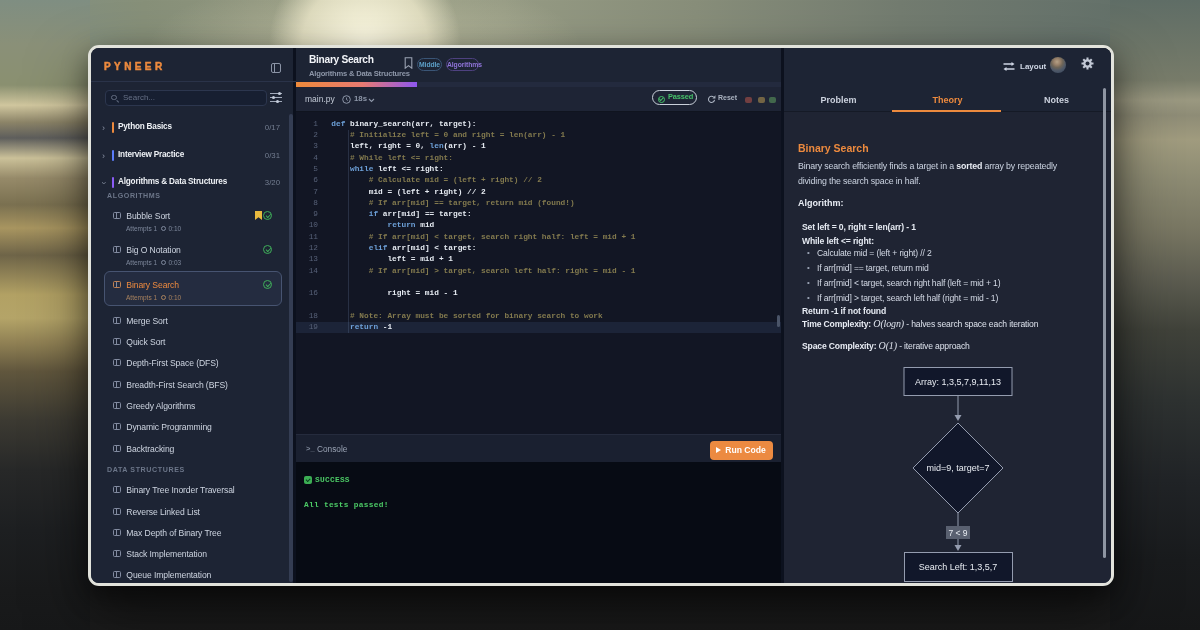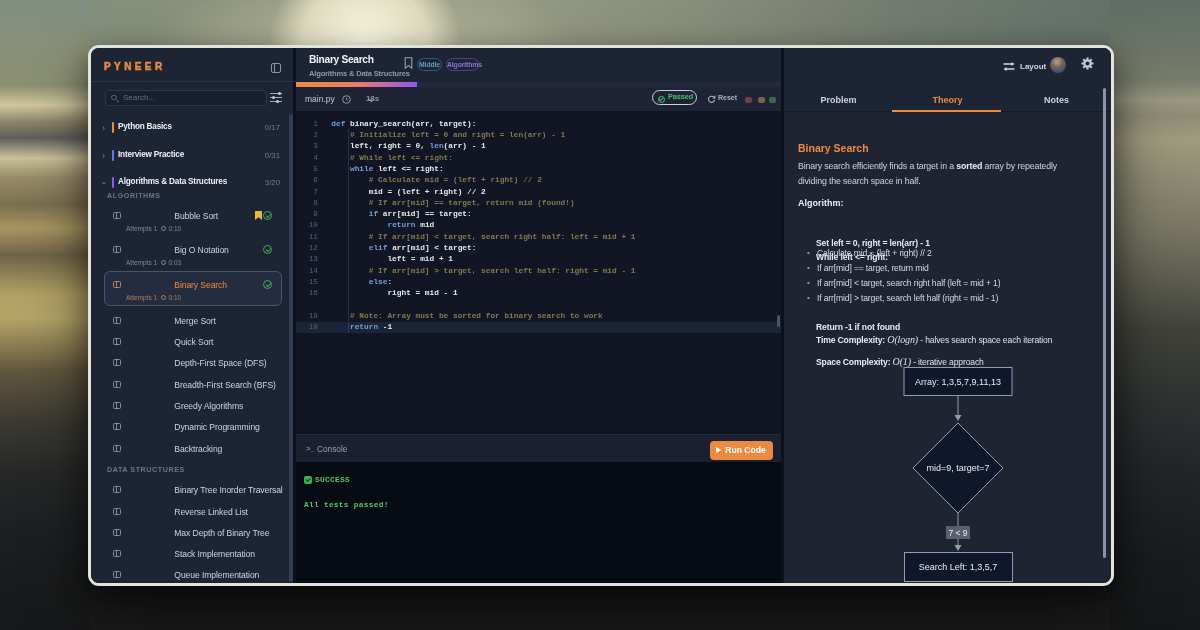--- a/index.html
+++ b/index.html
@@ -38,41 +38,41 @@
 
 .trow { position:absolute; left:0; width:205px; height:20px; }
 .trow .chev { position:absolute; left:11px; top:2.5px; color:#8a93a5; font-size:9px; }
 .trow .bar { position:absolute; left:20.5px; top:2px; width:2.5px; height:11px; border-radius:1px; }
 .trow .tname { position:absolute; left:27px; top:2px; font-size:8.2px; font-weight:bold; color:#eef1f5; letter-spacing:-0.2px; }
 .trow .tcount { position:absolute; right:16px; top:3px; font-size:7.8px; color:#737d90; }
 .slabel { position:absolute; left:16px; font-size:7.1px; font-weight:bold; letter-spacing:0.6px; color:#6c7689; }
 .item { position:absolute; left:21.5px; width:170px; }
 .item .bk { position:absolute; left:0px; top:2px; width:8px; height:7px; border:1px solid #828ba0; border-radius:1.5px; }
 .item .bk::after { content:""; position:absolute; left:2.6px; top:0; width:1px; height:5px; background:#828ba0; }
-.item .nm { position:absolute; left:13.8px; top:1px; font-size:8.6px; color:#cdd4e0; white-space:nowrap; letter-spacing:-0.1px;margin-left:48px; }
+.item .nm { position:absolute; left:13.8px; top:1px; font-size:8.6px; color:#cdd4e0; white-space:nowrap; letter-spacing:-0.1px; }
 .sel-item { position:absolute; left:13px; top:222.5px; width:178px; height:35px; background:#242c40; border:1px solid #475471; border-radius:6px; }
 .att { position:absolute; font-size:6.5px; color:#7e889c; transform:translateY(1px); }
 .att .ring { display:inline-block; width:5px; height:5px; border:1px solid currentColor; border-radius:50%; margin-right:1px; }
 .check { position:absolute; width:9px; height:9px; border:1px solid #3fae5a; border-radius:50%; }
 .check::after { content:""; position:absolute; left:2.2px; top:2px; width:3.5px; height:2px; border-left:1px solid #3fae5a; border-bottom:1px solid #3fae5a; transform:rotate(-45deg); }
 .bkmark { position:absolute; width:7px; height:9px; background:#e8b93e; clip-path:polygon(0 0, 100% 0, 100% 100%, 50% 70%, 0 100%); }
 
 .main { position:absolute; left:205px; top:0; width:488px; height:536px; background:#121624; border-right:3px solid #0c111e; }
 .m-head { position:absolute; left:0; top:0; width:485px; height:34px; background:#1d2434; }
 .m-title { position:absolute; left:13px; top:6px; font-size:10.2px; font-weight:bold; color:#f2f4f8; letter-spacing:-0.3px; }
 .m-sub { position:absolute; left:13px; top:20.5px; font-size:7.6px; font-weight:bold; color:#8d96a8; letter-spacing:-0.2px; }
 .m-bookmark { position:absolute; left:108px; top:9px; }
 .pill { position:absolute; top:10px; height:13px; border-radius:7px; font-size:6.8px; font-weight:bold; line-height:11.5px; text-align:center; letter-spacing:-0.1px; }
 .pill.mid { left:121px; width:25px; border:1px solid #3a5576; color:#5d9fc8; }
 .pill.alg { left:150px; width:33px; border:1px solid #4e4180; color:#8f74d8; }
 .m-prog { position:absolute; left:0; top:34px; width:485px; height:5px; background:#232a3e; }
 .m-prog i { position:absolute; left:0; top:0; width:121px; height:5px; background:linear-gradient(90deg,#ee8a3a 0%,#e87a72 55%,#8d57f0 100%); }
 .m-tabbar { position:absolute; left:0; top:39px; width:485px; height:25px; background:#1e2435; border-bottom:1px solid #10141f; }
 .m-file { position:absolute; left:9px; top:6.5px; font-size:8.5px; color:#c3cad6; }
-.m-clock { position:absolute; left:44px; top:7px; font-size:7.8px; font-weight:bold; color:#8d96a8;margin-left:12px; }
+.m-clock { position:absolute; left:44px; top:7px; font-size:7.8px; font-weight:bold; color:#8d96a8; }
 .passed { position:absolute; left:356px; top:3px; width:45px; height:15px; border:1.3px solid #c9d0da; border-radius:9px; font-size:7.4px; font-weight:bold; color:#46c06a; line-height:12.5px; text-align:left; padding-left:15px; letter-spacing:-0.1px; }
 .passed::before { content:""; position:absolute; left:4.5px; top:4.5px; width:5.5px; height:5.5px; border:1px solid #46c06a; border-radius:50%; }
 .passed::after { content:""; position:absolute; left:5.9px; top:6.1px; width:3.4px; height:1.9px; border-left:1px solid #46c06a; border-bottom:1px solid #46c06a; transform:rotate(-45deg); }
 .reset { position:absolute; left:422px; top:7px; font-size:7px; font-weight:bold; color:#aab2c0; }
 .dots { position:absolute; left:449px; top:9.5px; }
 .dots i { position:absolute; width:7px; height:6.5px; border-radius:2px; opacity:0.9; }
 
 .code { position:absolute; left:0; top:0; width:485px; height:390px; font-family:"Liberation Mono", monospace; font-size:7.8px; font-weight:bold; }
 .cl { position:absolute; left:0; width:485px; height:11.3px; line-height:11.3px; white-space:pre; }
 .cl .ln { position:absolute; left:0; width:22px; text-align:right; color:#566077; font-weight:normal; }
@@ -100,21 +100,21 @@
   background:radial-gradient(circle at 44% 30%, #b4a186 0%, #99816a 22%, #6f6658 40%, #4e5868 62%, #3d4a5e 88%, #37445a 100%); }
 .r-tabs { position:absolute; left:0; top:39px; width:327px; height:25px; background:#1d2434; border-bottom:1px solid #151a26; }
 .rtab { position:absolute; top:7.5px; width:109px; text-align:center; font-size:9px; font-weight:bold; color:#ccd2de; }
 .rtab.on { color:#ed8a3e; }
 .r-underline { position:absolute; left:108px; top:62px; width:109px; height:2px; background:#ed8a3e; }
 .r-body { position:absolute; left:0; top:64px; width:327px; height:472px; }
 .r-scroll { position:absolute; left:319px; top:40px; width:3px; height:470px; background:#8e95a2; border-radius:2px; }
 .rh { position:absolute; left:14px; color:#ed8a3e; font-size:10.5px; font-weight:bold; }
 .rp { position:absolute; left:14px; width:283px; font-size:8.8px; color:#ccd4e2; line-height:15px; letter-spacing:-0.15px; }
 .rb { position:absolute; left:14px; font-size:9px; font-weight:bold; color:#e8ecf4; }
-.ralg { position:absolute; left:32px; width:300px; font-size:8.6px; color:#dde2ec; letter-spacing:-0.15px; white-space:nowrap;margin-top:16px; }
+.ralg { position:absolute; left:18px; width:300px; font-size:8.6px; color:#dde2ec; letter-spacing:-0.15px; white-space:nowrap; }
 .bullet { position:absolute; left:33px; font-size:8.6px; color:#d4dae6; letter-spacing:-0.15px; white-space:nowrap; }
 .bullet::before { content:"•"; position:absolute; left:-10px; color:#9aa3b4; font-size:8px; }
 .serif { font-family:"Liberation Serif", serif; font-style:italic; font-size:10px; }
 </style>
 </head>
 <body>
 <div class="bgbelow"></div>
 <div class="bgtop"></div>
 <div class="bgleft"></div>
 <div class="bgright"></div>
@@ -274,21 +274,20 @@
           <div class="cl" style="top:115.95px"><span class="ln">5</span><span class="ct">&nbsp;&nbsp;&nbsp;&nbsp;<span class="kw">while</span>&nbsp;left&nbsp;&lt;=&nbsp;right:</span></div>
           <div class="cl" style="top:127.25px"><span class="ln">6</span><span class="ct"><span class="cm">&nbsp;&nbsp;&nbsp;&nbsp;&nbsp;&nbsp;&nbsp;&nbsp;#&nbsp;Calculate&nbsp;mid&nbsp;=&nbsp;(left&nbsp;+&nbsp;right)&nbsp;//&nbsp;2</span></span></div>
           <div class="cl" style="top:138.55px"><span class="ln">7</span><span class="ct">&nbsp;&nbsp;&nbsp;&nbsp;&nbsp;&nbsp;&nbsp;&nbsp;mid&nbsp;=&nbsp;(left&nbsp;+&nbsp;right)&nbsp;//&nbsp;2</span></div>
           <div class="cl" style="top:149.85000000000002px"><span class="ln">8</span><span class="ct"><span class="cm">&nbsp;&nbsp;&nbsp;&nbsp;&nbsp;&nbsp;&nbsp;&nbsp;#&nbsp;If&nbsp;arr[mid]&nbsp;==&nbsp;target,&nbsp;return&nbsp;mid&nbsp;(found!)</span></span></div>
           <div class="cl" style="top:161.15px"><span class="ln">9</span><span class="ct">&nbsp;&nbsp;&nbsp;&nbsp;&nbsp;&nbsp;&nbsp;&nbsp;<span class="kw">if</span>&nbsp;arr[mid]&nbsp;==&nbsp;target:</span></div>
           <div class="cl" style="top:172.45px"><span class="ln">10</span><span class="ct">&nbsp;&nbsp;&nbsp;&nbsp;&nbsp;&nbsp;&nbsp;&nbsp;&nbsp;&nbsp;&nbsp;&nbsp;<span class="kw">return</span>&nbsp;mid</span></div>
           <div class="cl" style="top:183.75px"><span class="ln">11</span><span class="ct"><span class="cm">&nbsp;&nbsp;&nbsp;&nbsp;&nbsp;&nbsp;&nbsp;&nbsp;#&nbsp;If&nbsp;arr[mid]&nbsp;&lt;&nbsp;target,&nbsp;search&nbsp;right&nbsp;half:&nbsp;left&nbsp;=&nbsp;mid&nbsp;+&nbsp;1</span></span></div>
           <div class="cl" style="top:195.05px"><span class="ln">12</span><span class="ct">&nbsp;&nbsp;&nbsp;&nbsp;&nbsp;&nbsp;&nbsp;&nbsp;<span class="kw">elif</span>&nbsp;arr[mid]&nbsp;&lt;&nbsp;target:</span></div>
           <div class="cl" style="top:206.35000000000002px"><span class="ln">13</span><span class="ct">&nbsp;&nbsp;&nbsp;&nbsp;&nbsp;&nbsp;&nbsp;&nbsp;&nbsp;&nbsp;&nbsp;&nbsp;left&nbsp;=&nbsp;mid&nbsp;+&nbsp;1</span></div>
           <div class="cl" style="top:217.65px"><span class="ln">14</span><span class="ct"><span class="cm">&nbsp;&nbsp;&nbsp;&nbsp;&nbsp;&nbsp;&nbsp;&nbsp;#&nbsp;If&nbsp;arr[mid]&nbsp;&gt;&nbsp;target,&nbsp;search&nbsp;left&nbsp;half:&nbsp;right&nbsp;=&nbsp;mid&nbsp;-&nbsp;1</span></span></div>
-          <div class="cl" style="top:228.95000000000002px"><span class="ln">15</span><span class="ct">&nbsp;&nbsp;&nbsp;&nbsp;&nbsp;&nbsp;&nbsp;&nbsp;<span class="kw">else</span>:</span></div>
           <div class="cl" style="top:240.25px"><span class="ln">16</span><span class="ct">&nbsp;&nbsp;&nbsp;&nbsp;&nbsp;&nbsp;&nbsp;&nbsp;&nbsp;&nbsp;&nbsp;&nbsp;right&nbsp;=&nbsp;mid&nbsp;-&nbsp;1</span></div>
           <div class="cl" style="top:262.85px"><span class="ln">18</span><span class="ct"><span class="cm">&nbsp;&nbsp;&nbsp;&nbsp;#&nbsp;Note:&nbsp;Array&nbsp;must&nbsp;be&nbsp;sorted&nbsp;for&nbsp;binary&nbsp;search&nbsp;to&nbsp;work</span></span></div>
           <div class="cl" style="top:274.15px"><span class="ln">19</span><span class="ct">&nbsp;&nbsp;&nbsp;&nbsp;<span class="kw">return</span>&nbsp;-1</span></div>
         </div>
     <div class="ed-scroll"></div>
     <div class="conbar">
       <div class="ct1">&gt;_</div>
           <div class="ct2">Console</div>
       <div class="runbtn"><span class="tri"></span>Run Code</div>
     </div>

